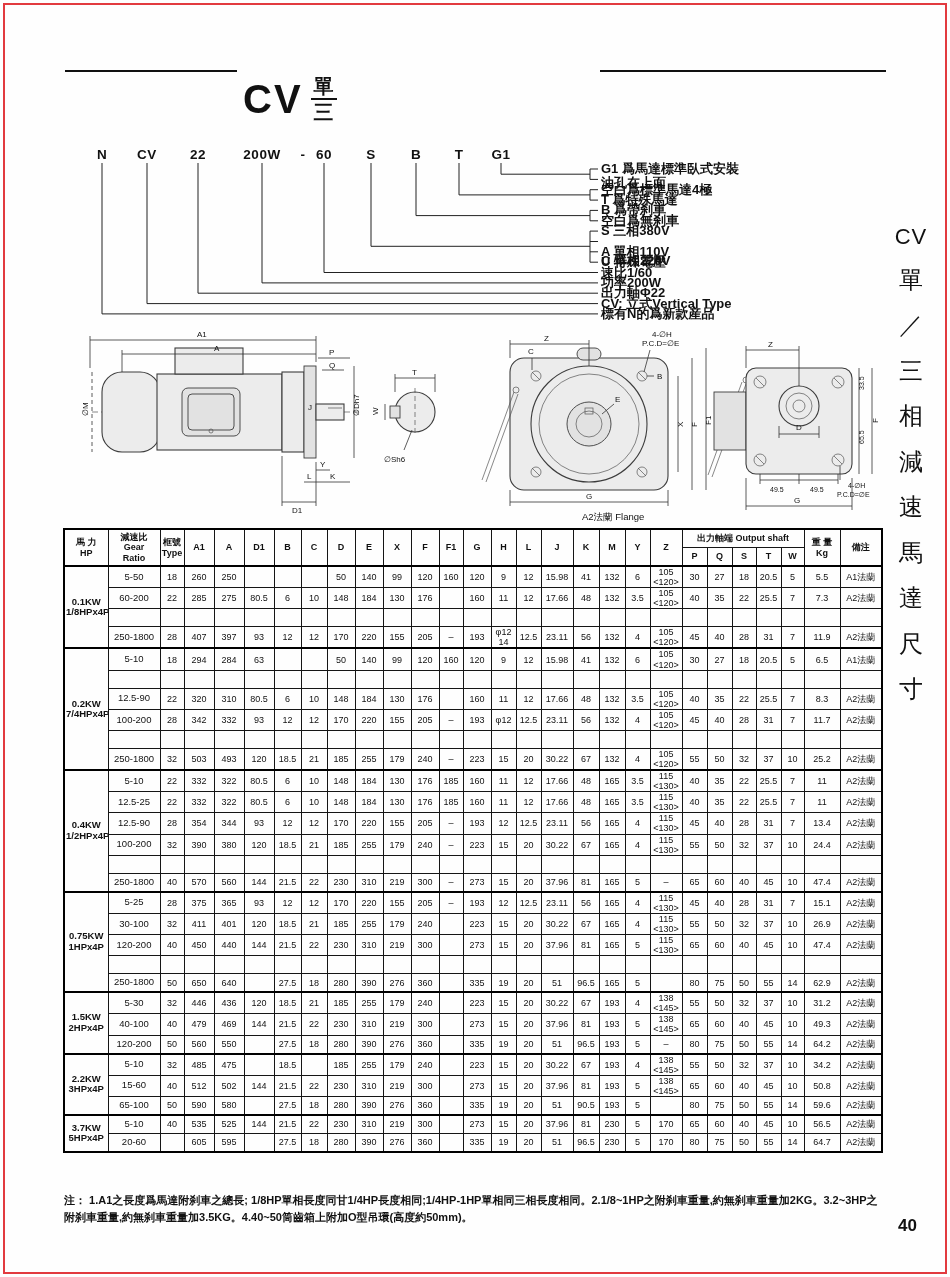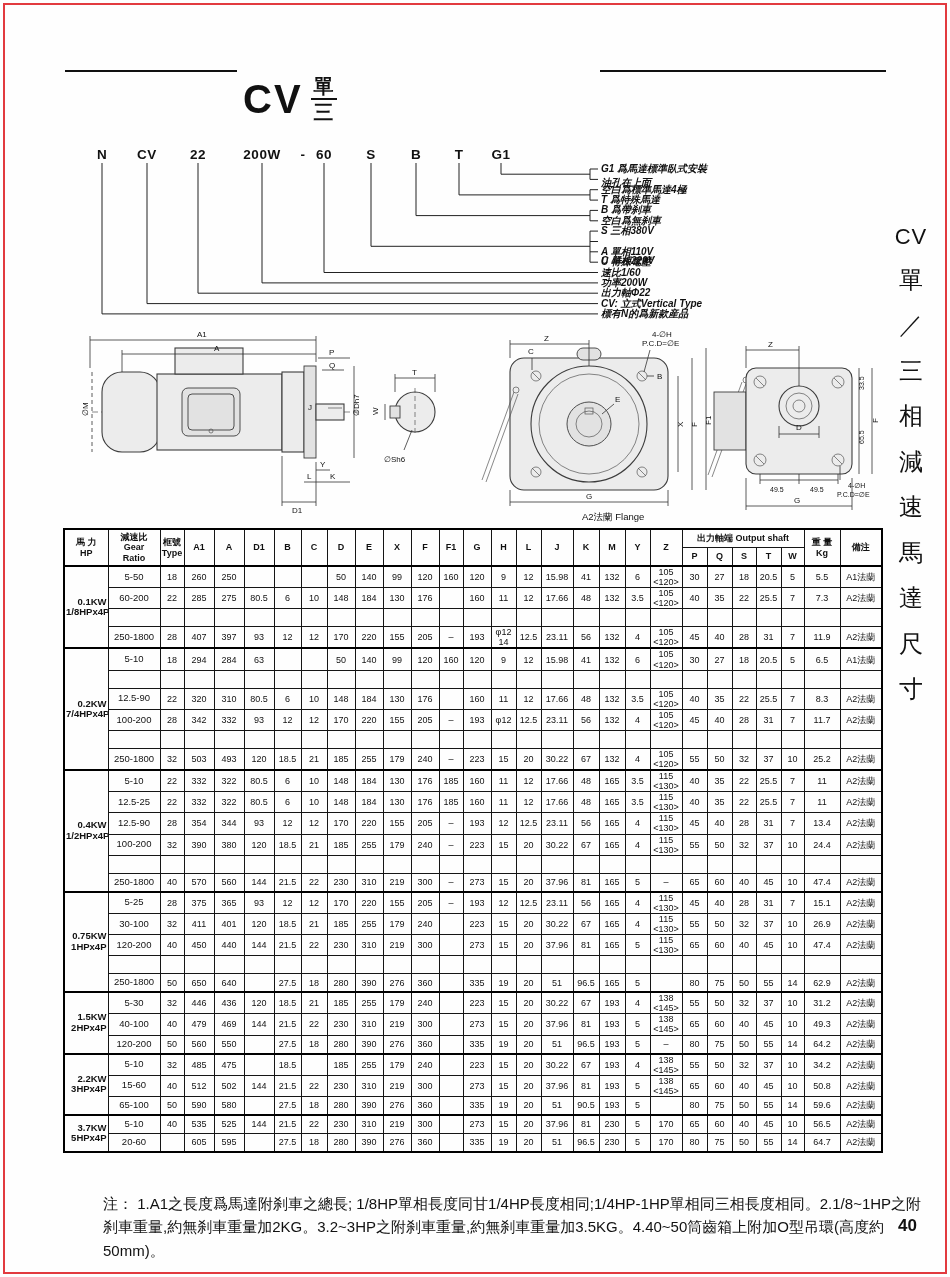--- a/index.html
+++ b/index.html
@@ -9,38 +9,38 @@
   
   #title-row{position:absolute;left:0;top:36px;width:950px;height:64px;}
   .rule{position:absolute;height:0;border-top:2.5px solid #111;}
   #title-content{position:absolute;left:243px;top:40px;display:flex;align-items:center;gap:8px;}
   #title-cv{font-size:40px;font-weight:bold;letter-spacing:2px;}
   .fraction{display:flex;flex-direction:column;align-items:center;line-height:1;font-size:20px;font-weight:bold;}
   .fraction .bar{width:26px;border-top:2.5px solid #111;margin:2px 0;}
   #title-suffix{font-size:33px;font-weight:bold;letter-spacing:1px;}
   
   .code-part{position:absolute;transform:translateX(-50%);font-size:13.5px;font-weight:bold;letter-spacing:.5px;}
-  .code-label{position:absolute;font-size:10px;font-weight:bold;white-space:nowrap;line-height:10px;font-style:italic;}
+  .code-label{position:absolute;font-size:13px;font-weight:bold;white-space:nowrap;line-height:10px;}
   
   #drawings text{font-size:8px;fill:#111;font-family:"Liberation Sans",sans-serif;}
   #drawings .dim{stroke:#333;stroke-width:.8;fill:none;}
   #drawings .shape{stroke:#3c3c3c;stroke-width:1.1;fill:#ececec;}
   #drawings .shape2{stroke:#3c3c3c;stroke-width:.9;fill:#e2e2e2;}
   #drawings .thin{stroke:#555;stroke-width:.7;fill:none;}
   
   #spec-table{position:absolute;left:63px;top:528px;width:820px;border-collapse:collapse;table-layout:fixed;}
   #spec-table th,#spec-table td{border:1px solid #151515;padding:0 1px;font-size:9px;line-height:1.12;
       text-align:center;vertical-align:middle;white-space:pre-line;height:17px;overflow:hidden;}
   #spec-table{border:2px solid #000;}
   #spec-table th{font-weight:bold;font-size:9px;}
   #spec-table tr.group-start td{border-top:2px solid #000;}
-  #spec-table td.c-group{font-size:9.5px;font-weight:bold;text-align:right;}
+  #spec-table td.c-group{font-size:9.5px;font-weight:bold;}
   #spec-table td.c-ratio{font-size:9.5px;}
   
-  #footnote{position:absolute;left:64px;top:1192px;width:820px;font-size:15px;font-weight:normal;line-height:1.55;margin-left:39px;}
+  #footnote{position:absolute;left:64px;top:1192px;width:820px;font-size:11px;font-weight:bold;line-height:1.55;}
   #page-number{position:absolute;left:898px;top:1216px;font-size:17px;font-weight:bold;}
   
   #sidebar{position:absolute;left:892px;top:224px;width:38px;display:flex;flex-direction:column;
            align-items:center;gap:13.5px;font-size:24px;}
   #sidebar .sb-cv{font-size:22px;letter-spacing:1px;}
 </style>
 </head>
 <body>
 
 <div id="page">

